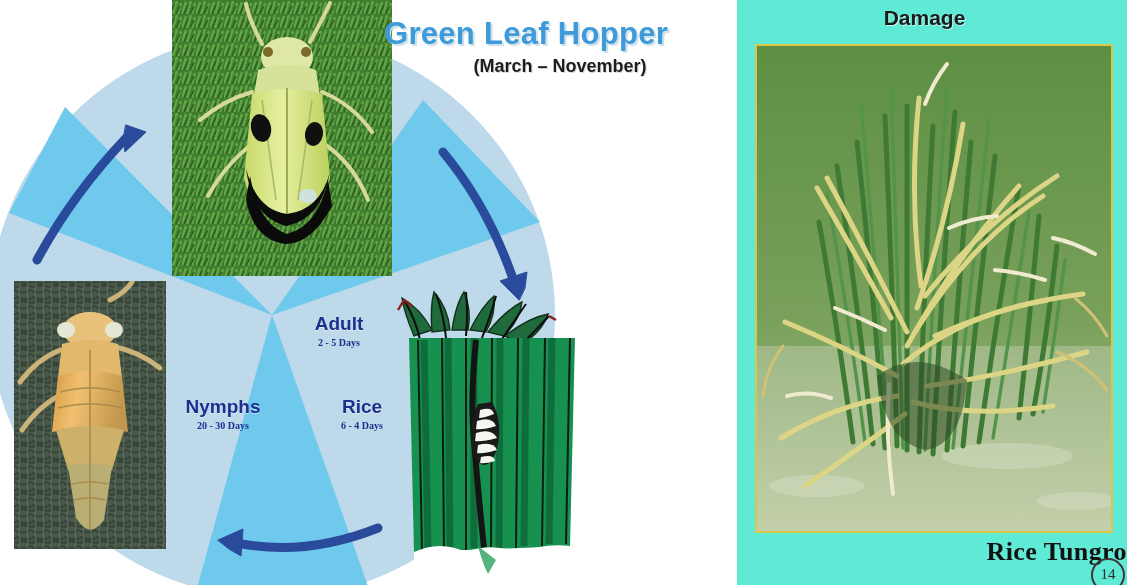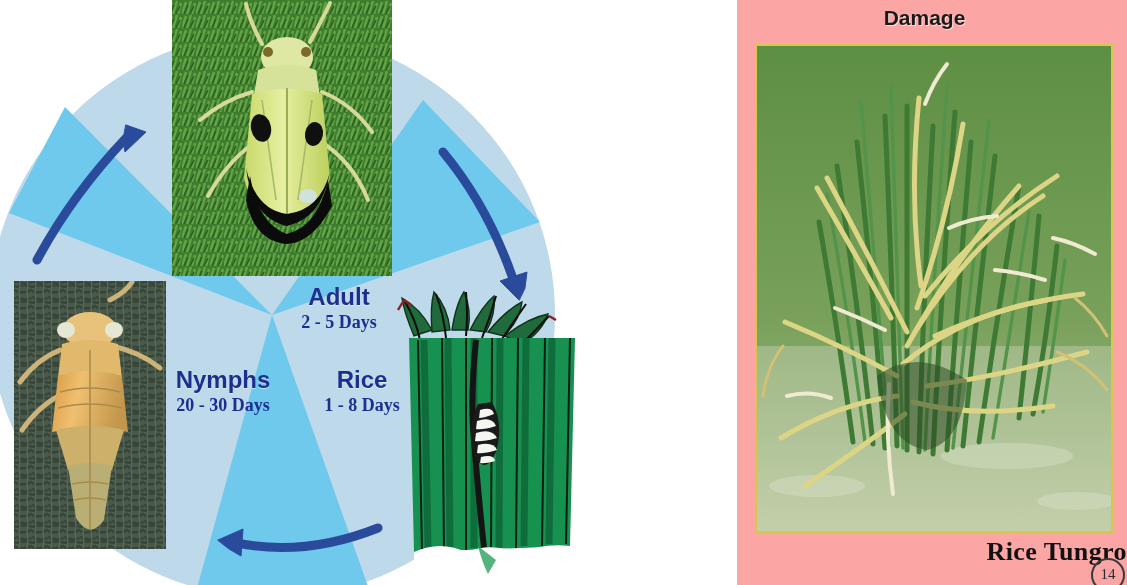--- a/index.html
+++ b/index.html
@@ -8,43 +8,43 @@
 
   
   #cycle-panel{position:absolute;left:0;top:0;width:737px;height:585px;
                background:#ffffff;overflow:hidden;}
 
   .cycle-svg{position:absolute;left:0;top:0;}
 
   
   .stage-label{position:absolute;text-align:center;}
   .stage-name{font-family:"Liberation Sans",sans-serif;font-weight:bold;
-              font-size:24px;color:#1d2f8e;line-height:1.1;
-              text-shadow:0 1px 0 rgba(255,255,255,.55);}
+              font-size:19px;color:#1d2f8e;line-height:1.1;
+              text-shadow:0 1px 0 rgba(255,255,255,.55);margin-top:30px;}
   .stage-days{font-family:"Liberation Serif",serif;font-weight:bold;
-              font-size:18px;color:#1d2f8e;line-height:1.2;margin-top:2px;}
+              font-size:10px;color:#1d2f8e;line-height:1.2;margin-top:2px;}
 
   #label-adult{left:287px;top:284px;width:104px;}
   #label-nymphs{left:171px;top:367px;width:104px;}
   #label-eggs{left:310px;top:367px;width:104px;}
 
   
   #title-block{position:absolute;left:384px;top:16px;width:360px;}
   #main-title{font-family:"Liberation Sans",sans-serif;font-weight:bold;
               font-size:31px;letter-spacing:.3px;color:#3f9ada;
               white-space:nowrap;
               text-shadow:1px 1px 0 #cfe6f4, 2px 2px 1px rgba(120,150,170,.35);}
   #sub-title{font-family:"Liberation Sans",sans-serif;font-weight:bold;
              font-size:18px;color:#1d1d1d;margin-top:4px;text-align:center;
              width:352px;
              text-shadow:1px 1px 0 rgba(200,200,200,.7);}
 
   
   #damage-panel{position:absolute;left:737px;top:0;width:390px;height:585px;
-                background:#fca5a5;}
+                background:#5eead4;}
   #damage-title{position:absolute;top:6px;left:0;width:375px;text-align:center;
                 font-family:"Liberation Sans",sans-serif;font-weight:bold;
                 font-size:21px;color:#1a1a1a;
                 text-shadow:1px 1px 0 rgba(255,255,255,.6);}
   #damage-photo{position:absolute;left:18px;top:44px;width:358px;height:489px;
                 border:2px solid #d9c64a;box-sizing:border-box;overflow:hidden;}
   #damage-caption{position:absolute;left:0;bottom:18px;width:390px;
                   text-align:right;padding-right:8px;
                   font-family:"Liberation Serif",serif;font-weight:bold;
                   font-size:26px;color:#111;letter-spacing:.4px;
@@ -230,23 +230,27 @@
     <div class="stage-days">2 - 5 Days</div>
   </div>
 
   <div class="stage-label" id="label-nymphs">
     <div class="stage-name">Nymphs</div>
     <div class="stage-days">20 - 30 Days</div>
   </div>
 
   <div class="stage-label" id="label-eggs">
     <div class="stage-name">Rice</div>
-    <div class="stage-days">1 - 8 Days</div>
-  </div>
-
+    <div class="stage-days">6 - 4 Days</div>
+  </div>
+
+  <div id="title-block">
+    <div id="main-title">Green Leaf Hopper</div>
+    <div id="sub-title">(March – November)</div>
+  </div>
 </div>
 
 <div id="damage-panel">
 
   <div id="damage-title">Damage</div>
 
   <div id="damage-photo">
     <svg width="354" height="485" viewBox="0 0 354 485">
       <defs>
         <linearGradient id="waterGrad" x1="0" y1="0" x2="0" y2="1">

